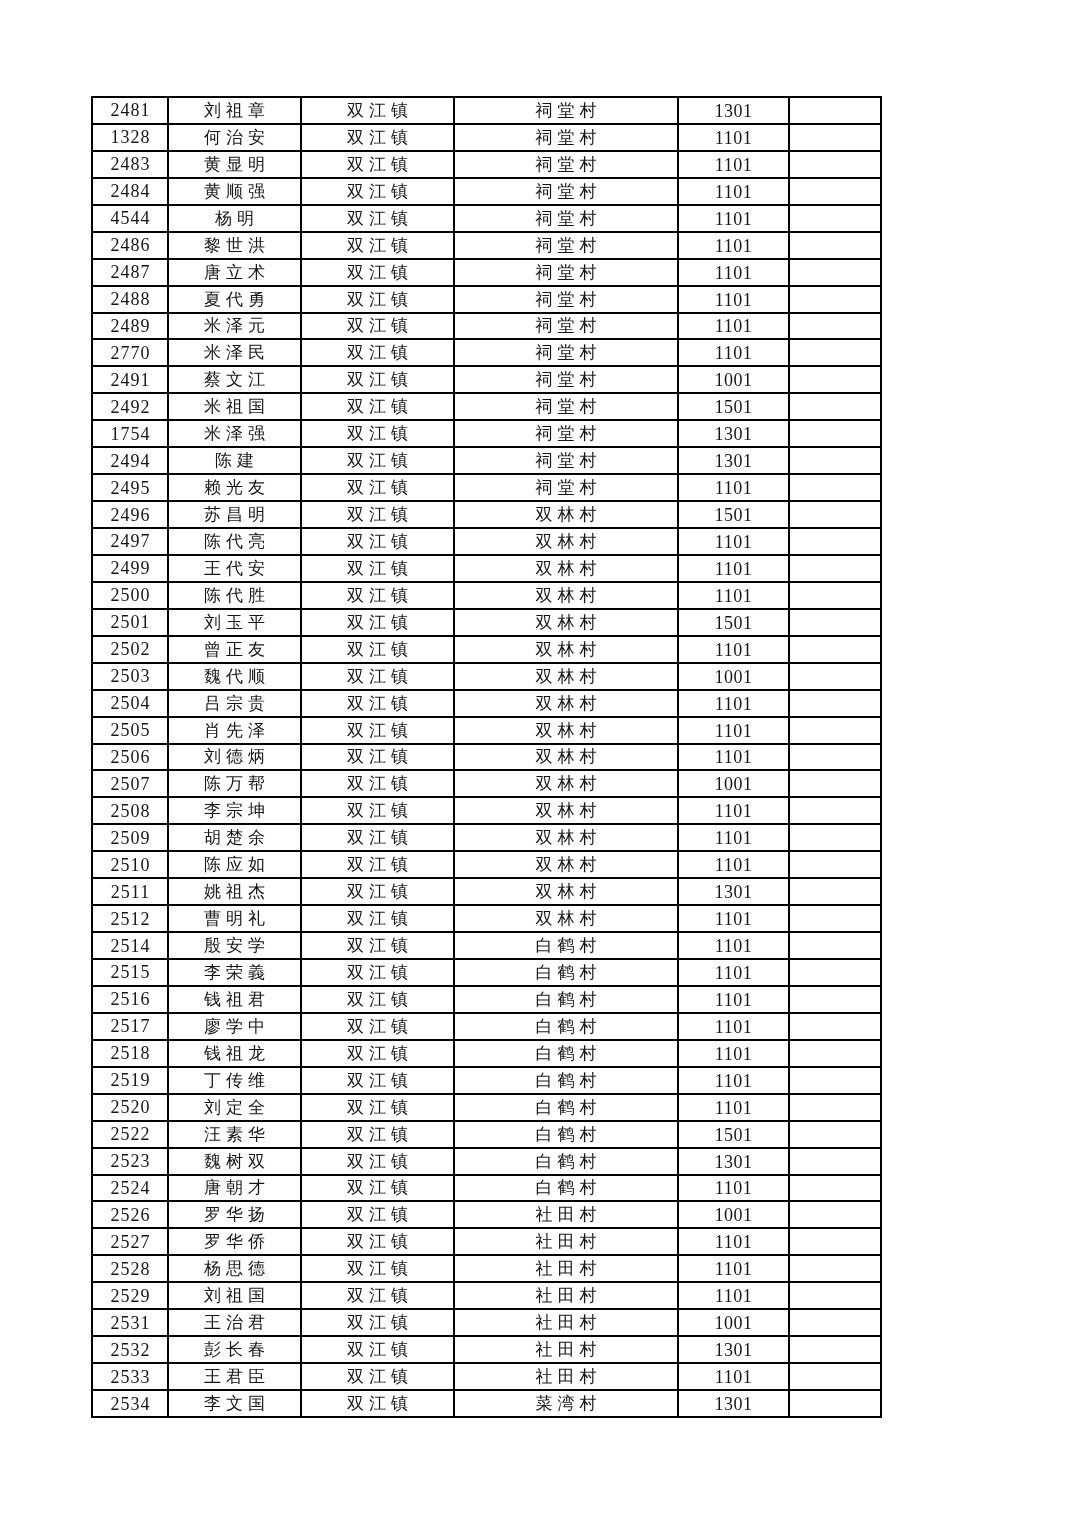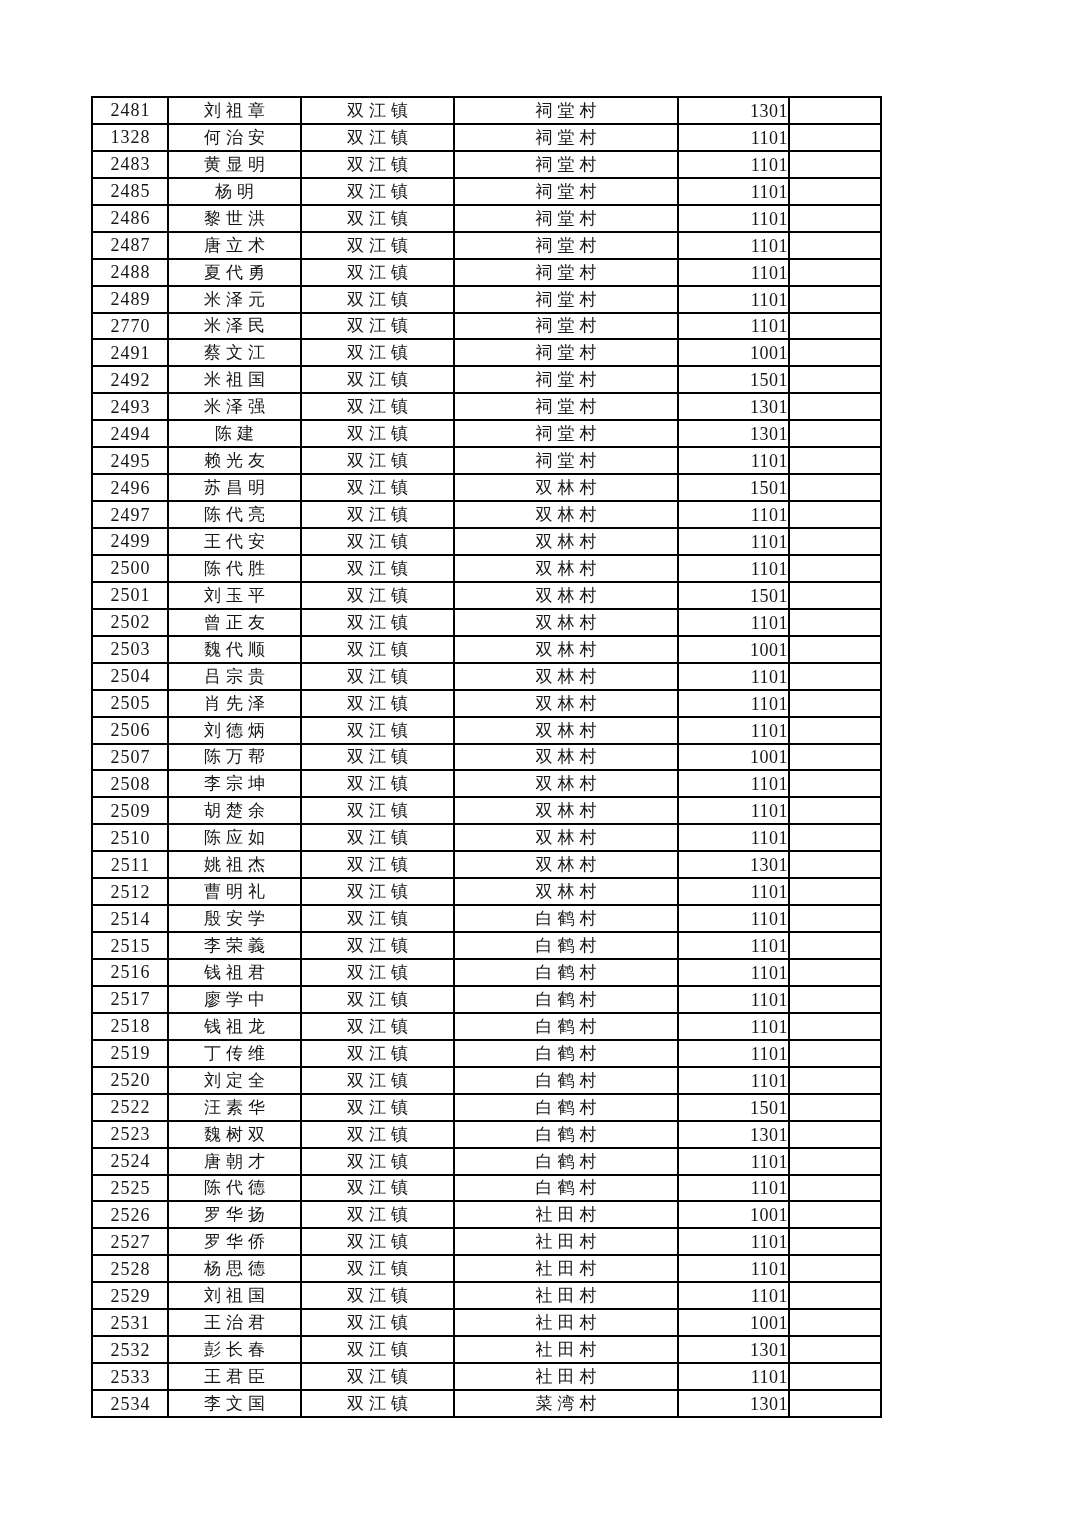--- a/index.html
+++ b/index.html
@@ -49,21 +49,20 @@
   td.cjk {
     font-size: 17px;
     letter-spacing: 5px;
     text-indent: 5px;
   }
   td.code {
     font-size: 18px;
     letter-spacing: 0.5px;
     vertical-align: bottom;
     padding-bottom: 3px;
-    text-align: right;
   }
   td.blank {
     font-size: 17px;
   }
 </style>
 </head>
 <body>
 
 <div class="page">
   <table class="data-table">
@@ -94,21 +93,29 @@
         </tr>
         <tr>
           <td class="num">2483</td>
           <td class="cjk">黄显明</td>
           <td class="cjk">双江镇</td>
           <td class="cjk">祠堂村</td>
           <td class="code">1101</td>
           <td class="blank"></td>
         </tr>
         <tr>
-          <td class="num">2485</td>
+          <td class="num">2484</td>
+          <td class="cjk">黄顺强</td>
+          <td class="cjk">双江镇</td>
+          <td class="cjk">祠堂村</td>
+          <td class="code">1101</td>
+          <td class="blank"></td>
+        </tr>
+        <tr>
+          <td class="num">4544</td>
           <td class="cjk">杨明</td>
           <td class="cjk">双江镇</td>
           <td class="cjk">祠堂村</td>
           <td class="code">1101</td>
           <td class="blank"></td>
         </tr>
         <tr>
           <td class="num">2486</td>
           <td class="cjk">黎世洪</td>
           <td class="cjk">双江镇</td>
@@ -158,21 +165,21 @@
         </tr>
         <tr>
           <td class="num">2492</td>
           <td class="cjk">米祖国</td>
           <td class="cjk">双江镇</td>
           <td class="cjk">祠堂村</td>
           <td class="code">1501</td>
           <td class="blank"></td>
         </tr>
         <tr>
-          <td class="num">2493</td>
+          <td class="num">1754</td>
           <td class="cjk">米泽强</td>
           <td class="cjk">双江镇</td>
           <td class="cjk">祠堂村</td>
           <td class="code">1301</td>
           <td class="blank"></td>
         </tr>
         <tr>
           <td class="num">2494</td>
           <td class="cjk">陈建</td>
           <td class="cjk">双江镇</td>
@@ -384,28 +391,20 @@
           <td class="num">2523</td>
           <td class="cjk">魏树双</td>
           <td class="cjk">双江镇</td>
           <td class="cjk">白鹤村</td>
           <td class="code">1301</td>
           <td class="blank"></td>
         </tr>
         <tr>
           <td class="num">2524</td>
           <td class="cjk">唐朝才</td>
-          <td class="cjk">双江镇</td>
-          <td class="cjk">白鹤村</td>
-          <td class="code">1101</td>
-          <td class="blank"></td>
-        </tr>
-        <tr>
-          <td class="num">2525</td>
-          <td class="cjk">陈代德</td>
           <td class="cjk">双江镇</td>
           <td class="cjk">白鹤村</td>
           <td class="code">1101</td>
           <td class="blank"></td>
         </tr>
         <tr>
           <td class="num">2526</td>
           <td class="cjk">罗华扬</td>
           <td class="cjk">双江镇</td>
           <td class="cjk">社田村</td>

